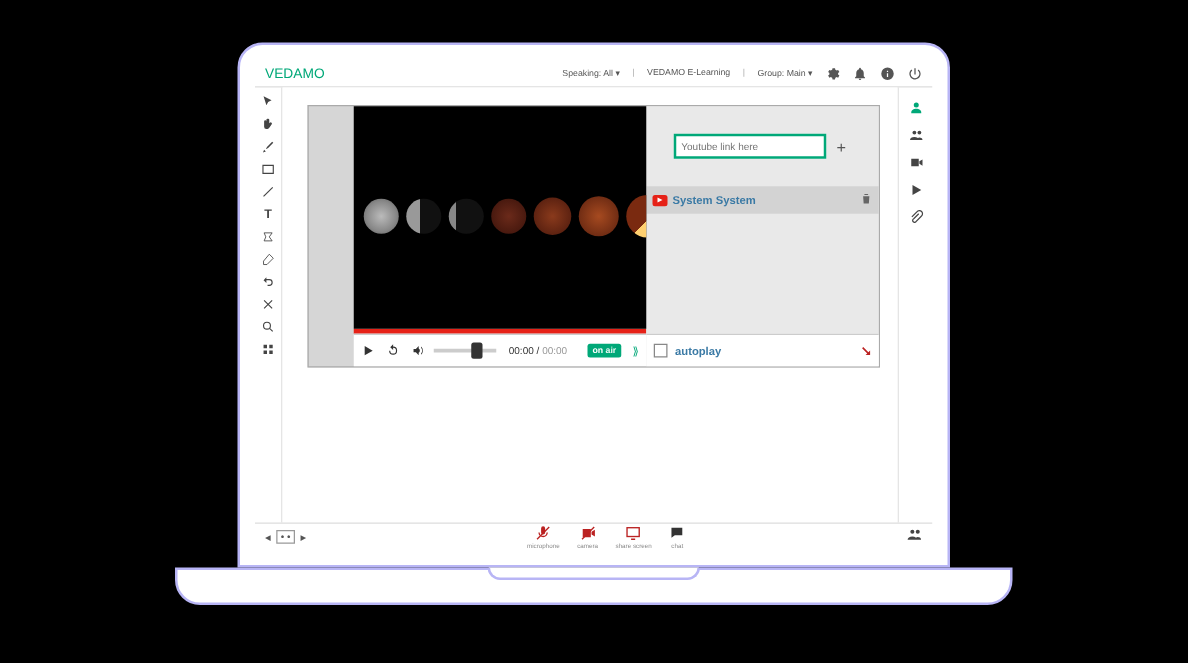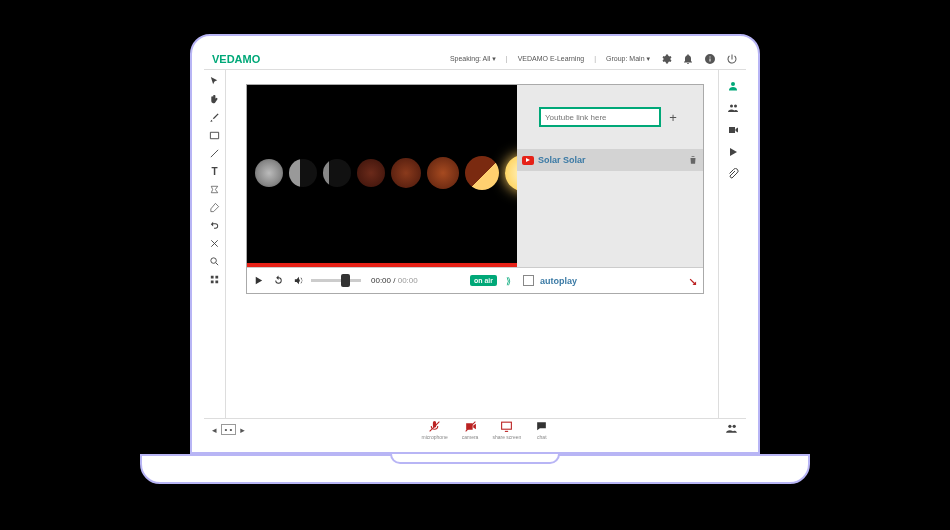--- a/index.html
+++ b/index.html
@@ -5,21 +5,21 @@
   * { box-sizing: border-box; margin: 0; padding: 0; }
   body { width: 950px; height: 530px; background: #000; font-family: Arial, sans-serif; overflow: hidden; }
   
   .laptop-frame { position: absolute; left: 190px; top: 34px; width: 570px; height: 420px; background: #fff; border: 2px solid #b8b5f5; border-radius: 20px 20px 0 0; }
   .laptop-base { position: absolute; left: 140px; top: 454px; width: 670px; height: 30px; border: 2px solid #b8b5f5; border-radius: 0 0 20px 20px; background: #fff; }
   .laptop-notch { position: absolute; left: 390px; top: 454px; width: 170px; height: 10px; border: 2px solid #b8b5f5; border-top: none; border-radius: 0 0 12px 12px; background: #fff; }
   
   .screen { position: absolute; left: 12px; top: 12px; right: 12px; bottom: 12px; background: #fff; overflow: hidden; }
   
   .top-bar { height: 22px; display: flex; align-items: center; justify-content: space-between; padding: 0 8px; border-bottom: 1px solid #ddd; }
-  .logo { color: #00a878; font-weight: bold; font-size: 11px; text-align: right; }
+  .logo { color: #00a878; font-weight: normal; font-size: 11px; text-align: right; }
   .top-right { display: flex; align-items: center; gap: 10px; font-size: 7px; color: #555; }
   .top-right .sep { color: #aaa; }
   .top-icon { width: 12px; height: 12px; fill: #555; cursor: pointer; }
   
   .content { position: absolute; top: 22px; left: 0; right: 0; bottom: 22px; display: flex; }
   
   .left-tools { width: 22px; border-right: 1px solid #ddd; display: flex; flex-direction: column; align-items: center; padding-top: 4px; gap: 4px; }
   .left-tools .tool { width: 14px; height: 14px; display: flex; align-items: center; justify-content: center; font-size: 10px; color: #444; cursor: pointer; }
   .left-tools svg { width: 11px; height: 11px; fill: #444; }
   
@@ -31,21 +31,21 @@
   .right-tools .first svg { fill: #00a878; }
   
   .media-panel { position: absolute; left: 20px; top: 14px; width: 458px; background: #d6d6d6; border: 1px solid #aaa; }
   .media-header { height: 22px; background: linear-gradient(#e0e0e0,#d0d0d0); display: flex; align-items: center; justify-content: space-between; padding: 0 6px; border-bottom: 1px solid #bbb; }
   .media-title { font-size: 10px; font-weight: bold; color: #333; }
   .media-header-icons { display: flex; gap: 8px; }
   .media-header-icons div { cursor: pointer; }
   .media-header-icons svg { width: 11px; height: 11px; fill: #444; }
   
   .media-body { display: flex; }
-  .video-area { width: 290px; }
+  .video-area { width: 290px; margin-left: 36px; }
   .video-canvas { width: 100%; height: 178px; background: #000; position: relative; overflow: hidden; }
   .moon-row { position: absolute; top: 70px; left: 8px; display: flex; align-items: center; gap: 6px; }
   .moon { width: 28px; height: 28px; border-radius: 50%; position: relative; }
   
   .progress-bar { height: 4px; background: #e62117; width: 100%; }
   
   .controls-bar { height: 26px; background: #fff; display: flex; align-items: center; padding: 0 4px; gap: 6px; border-top: 1px solid #ccc; }
   .ctrl-btn { width: 14px; height: 14px; display: flex; align-items: center; justify-content: center; cursor: pointer; }
   .ctrl-btn svg { width: 11px; height: 11px; fill: #333; }
   .vol-track { width: 50px; height: 3px; background: #ccc; position: relative; }
@@ -216,21 +216,21 @@
               </div>
             </div>
 
             <div class="playlist-area">
               <div class="add-row">
                 <input class="yt-input" placeholder="Youtube link here" style="">
                 <div class="add-btn">+</div>
               </div>
               <div class="playlist-item">
                 <div class="yt-icon"></div>
-                <div class="item-title">Solar Solar</div>
+                <div class="item-title">System System</div>
                 <div class="del-btn"><svg viewBox="0 0 24 24">
                       <path d="M6 7h12l-1 14H7L6 7zm3-4h6l1 2H8l1-2z"></path>
                     </svg></div>
               </div>
               <div style="flex:1"></div>
               <div class="autoplay-row">
                 <div class="ap-check"></div>
                 <div class="ap-label">autoplay</div>
                 <div class="resize-handle"><svg viewBox="0 0 24 24">
                       <path d="M22 22h-8l3-3-9-9 2-2 9 9 3-3v8z"></path>

